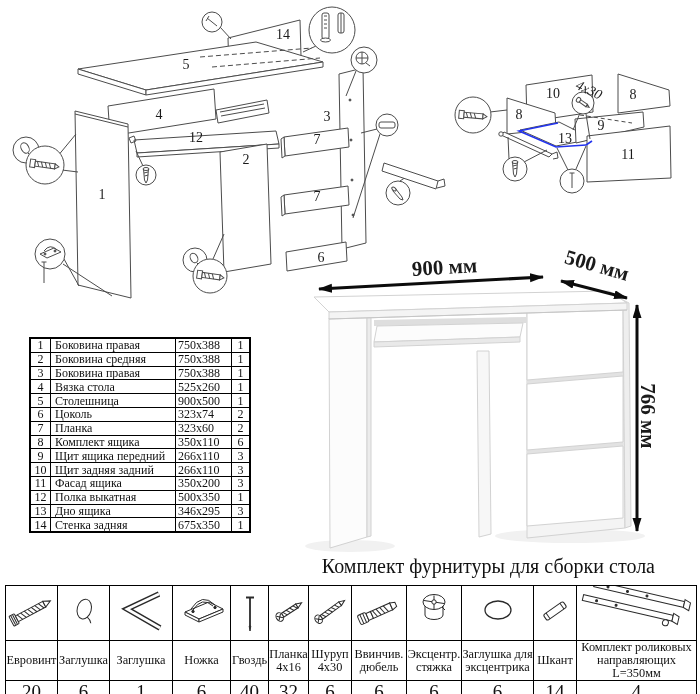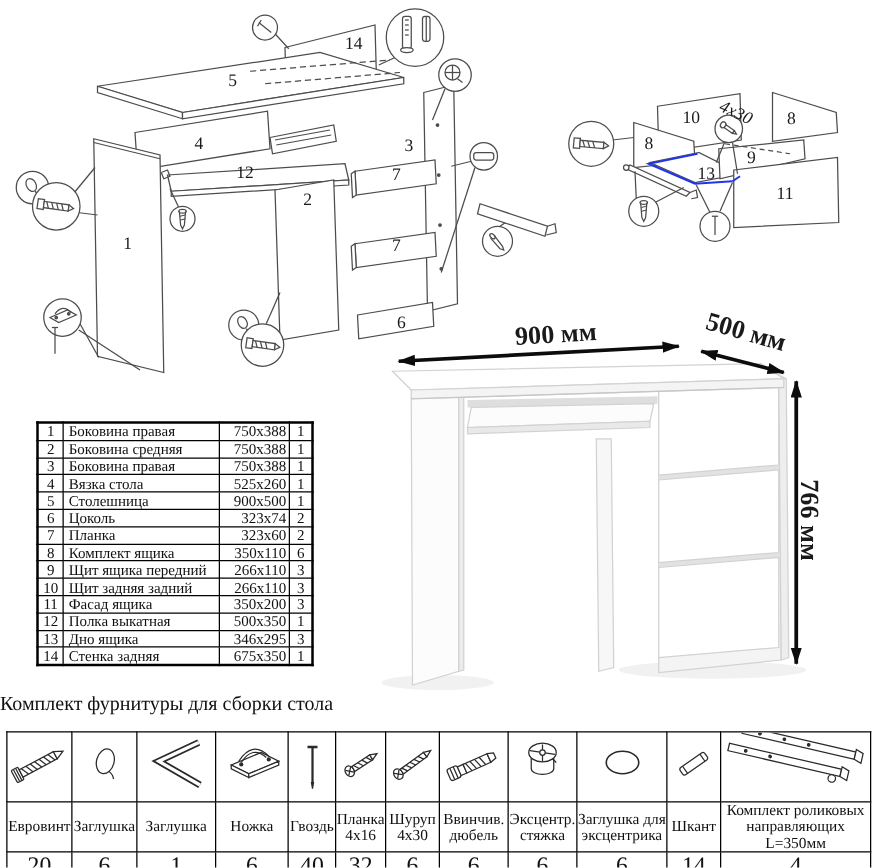--- a/index.html
+++ b/index.html
@@ -3,23 +3,23 @@
 <meta charset="utf-8">
 <style>
   html,body{margin:0;padding:0;}
   body{width:700px;height:694px;position:relative;background:#fff;font-family:"Liberation Serif",serif;overflow:hidden;}
   svg.layer{position:absolute;overflow:visible;}
   text{font-family:"Liberation Serif",serif;fill:#1a1a1a;}
   #parts-table{position:absolute;left:29px;top:337px;border-collapse:collapse;border:2px solid #000;}
   #parts-table td{border:1px solid #000;font-size:12px;line-height:12px;padding:0 2px;height:12.8px;white-space:nowrap;color:#111;}
   #parts-table td.num{width:15px;text-align:center;}
   #parts-table td.name{width:118px;padding-left:4px;}
-  #parts-table td.size{width:51px;text-align:right;}
+  #parts-table td.size{width:51px;text-align:left;}
   #parts-table td.qty{width:13px;text-align:center;}
-  #hw-title{position:absolute;left:0;top:555px;width:655px;text-align:left;font-size:16px;color:#111;}
+  #hw-title{position:absolute;left:0;top:555px;width:655px;text-align:right;font-size:20px;color:#111;}
   #hw-table{position:absolute;left:5px;top:585px;border-collapse:collapse;table-layout:fixed;}
   #hw-table td{border:1.5px solid #000;text-align:center;vertical-align:middle;padding:0;overflow:hidden;color:#111;}
   tr.hw-icons td{height:52px;}
   tr.hw-names td{font-size:12.3px;line-height:13px;height:27px;}
   tr.hw-qty td{font-size:19px;height:21px;}
   .diag{stroke:#4c4c4c;stroke-width:1;fill:none;}
 </style>
 </head>
 <body>
 

